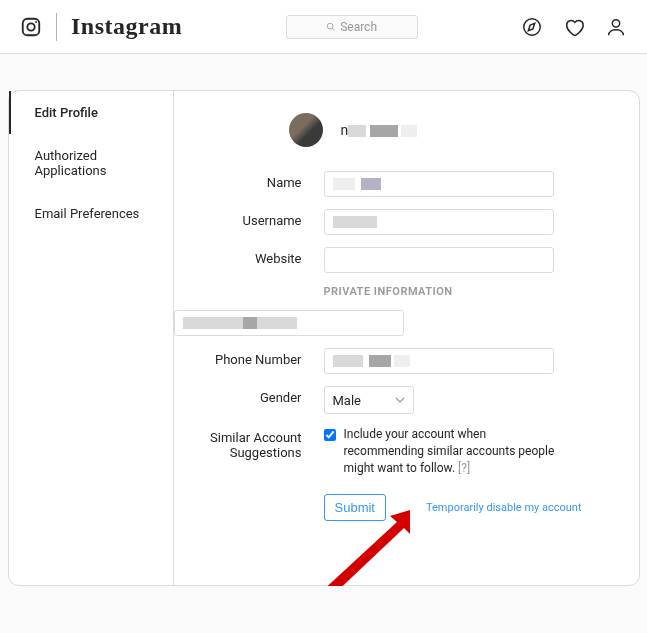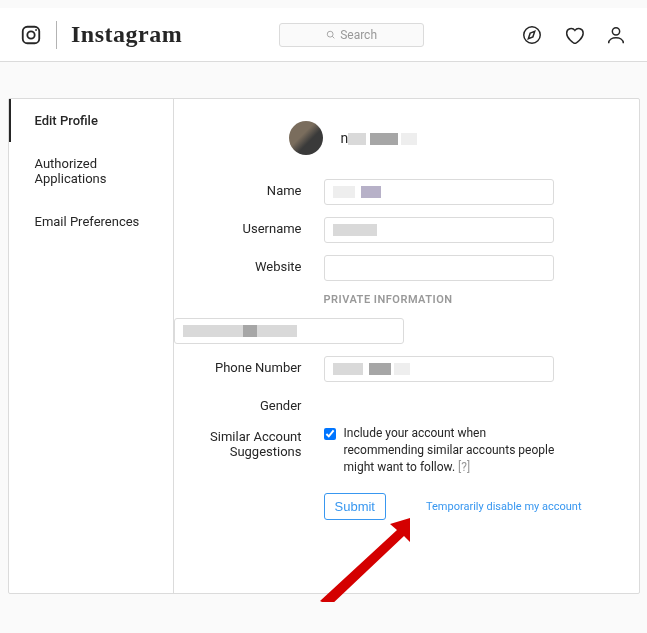--- a/index.html
+++ b/index.html
@@ -2,24 +2,24 @@
 <html><head>
 <meta charset="utf-8">
 <style>
 * { box-sizing: border-box; margin: 0; padding: 0; }
 body { font-family: -apple-system, BlinkMacSystemFont, "Segoe UI", Roboto, Helvetica, Arial, sans-serif; background: #fafafa; color: #262626; font-size: 14px; }
 .header { background: #fff; border-bottom: 1px solid #dbdbdb; height: 54px; display: flex; align-items: center; padding: 0 20px; }
 .logo-block { display: flex; align-items: center; gap: 14px; }
 .divider { width: 1px; height: 28px; background: #262626; opacity: .35; }
 .wordmark { font-family: 'Brush Script MT', cursive; font-size: 24px; font-weight: bold; letter-spacing: 0.5px; }
 .search-wrap { flex: 1; display: flex; justify-content: center; }
-.search { width: 145px; height: 24px; background: #fafafa; border: 1px solid #dbdbdb; border-radius: 3px; font-size: 12px; text-align: center; color: #999; display: flex; align-items: center; justify-content: center; gap: 4px; }
+.search { width: 132px; height: 24px; background: #fafafa; border: 1px solid #dbdbdb; border-radius: 3px; font-size: 12px; text-align: center; color: #999; display: flex; align-items: center; justify-content: center; gap: 4px; }
 .header-actions { display: flex; gap: 20px; align-items: center; }
 .icon { width: 22px; height: 22px; display: inline-flex; align-items: center; justify-content: center; }
-.container { max-width: 632px; margin: 36px auto 0; display: flex; background: #fff; border: 1px solid #dbdbdb; border-radius: 2px; min-height: 496px; }
+.container { max-width: 632px; margin: 36px auto 0; display: flex; background: #fff; border: 1px solid #dbdbdb; border-radius: 11px; min-height: 496px; }
 .sidebar { width: 165px; border-right: 1px solid #dbdbdb; }
 .side-item { padding: 14px 16px 14px 24px; font-size: 13px; cursor: pointer; color: #262626; border-left: 2px solid transparent; }
 .side-item.active { border-left: 2px solid #262626; font-weight: 500; }
 .main { flex: 1; padding: 22px 40px 20px 0; }
 .profile-row { display: flex; align-items: center; gap: 18px; margin-left: 115px; margin-bottom: 24px; }
 .avatar { width: 34px; height: 34px; border-radius: 50%; background: linear-gradient(135deg,#7a6d5d 40%,#3a3a3a 60%); }
 .redact { display: inline-block; height: 12px; background: #d9d9d9; vertical-align: middle; }
 .rv { background:#b7b1c8; }
 .rg { background:#a6a6a6; }
 .form-row { display: flex; align-items: flex-start; margin-bottom: 12px; }
@@ -31,21 +31,21 @@
 .section-title { font-size: 11px; font-weight: 600; color: #999; letter-spacing: 0.5px; margin-left: 150px; margin-bottom: 12px; margin-top: 10px; }
 .select { width: 90px; height: 28px; border: 1px solid #dbdbdb; border-radius: 3px; padding: 0 8px; font-size: 13px; display: flex; align-items: center; justify-content: space-between; }
 .checkbox-row { display: flex; gap: 8px; align-items: flex-start; }
 .chk { width: 12px; height: 12px; margin-top: 3px; }
 .chk-text { font-size: 12px; color: #262626; line-height: 1.4; max-width: 220px; }
 .help { color: #999; }
 .submit-row { margin-left: 150px; margin-top: 18px; display: flex; align-items: center; gap: 40px; }
 .submit-btn { border: 1px solid #3897f0; color: #3897f0; background: #fff; padding: 5px 10px; border-radius: 3px; font-size: 13px; font-weight: 500; cursor: pointer; }
 .disable-link { color: #3897f0; font-size: 11px; cursor: pointer; }
 .arrow { position: absolute; width: 130px; height: 90px; left: 300px; top: 508px; pointer-events: none; }
-.wrapper { position: relative; max-width: 647px; margin: 8px auto; }
+.wrapper { position: relative; max-width: 647px; margin: 0 auto; }
 </style>
 </head>
 <body>
 
 <div class="wrapper">
 
 <div class="header">
   <div class="logo-block">
     <span class="icon">
       <svg viewBox="0 0 24 24" width="24" height="24" fill="none" stroke="#262626" stroke-width="2">
@@ -135,20 +135,28 @@
           </div>
     </div>
     <div class="form-row">
       <div class="label">Phone Number</div>
       <div class="field">
             <div class="input"><span class="redact" style="width:30px"></span>&nbsp;&nbsp;<span class="redact rg" style="width:22px"></span>&nbsp;<span class="redact" style="width:16px;background:#eee"></span></div>
           </div>
     </div>
     <div class="form-row">
       <div class="label">Gender</div>
+      <div class="field">
+        <div class="select">
+          <span>Male</span>
+          <svg width="10" height="10" viewBox="0 0 10 10">
+                <path d="M1 3l4 4 4-4" fill="none" stroke="#999" stroke-width="1.2"></path>
+              </svg>
+        </div>
+      </div>
     </div>
     <div class="form-row">
       <div class="label">
         <span>Similar Account</span><br><span>Suggestions</span>
       </div>
       <div class="field">
         <div class="checkbox-row">
           <input type="checkbox" class="chk" checked="" style="">
           <div class="chk-text">
             <span>Include your account when recommending similar accounts people might want to follow.</span> <span class="help">[?]</span>

